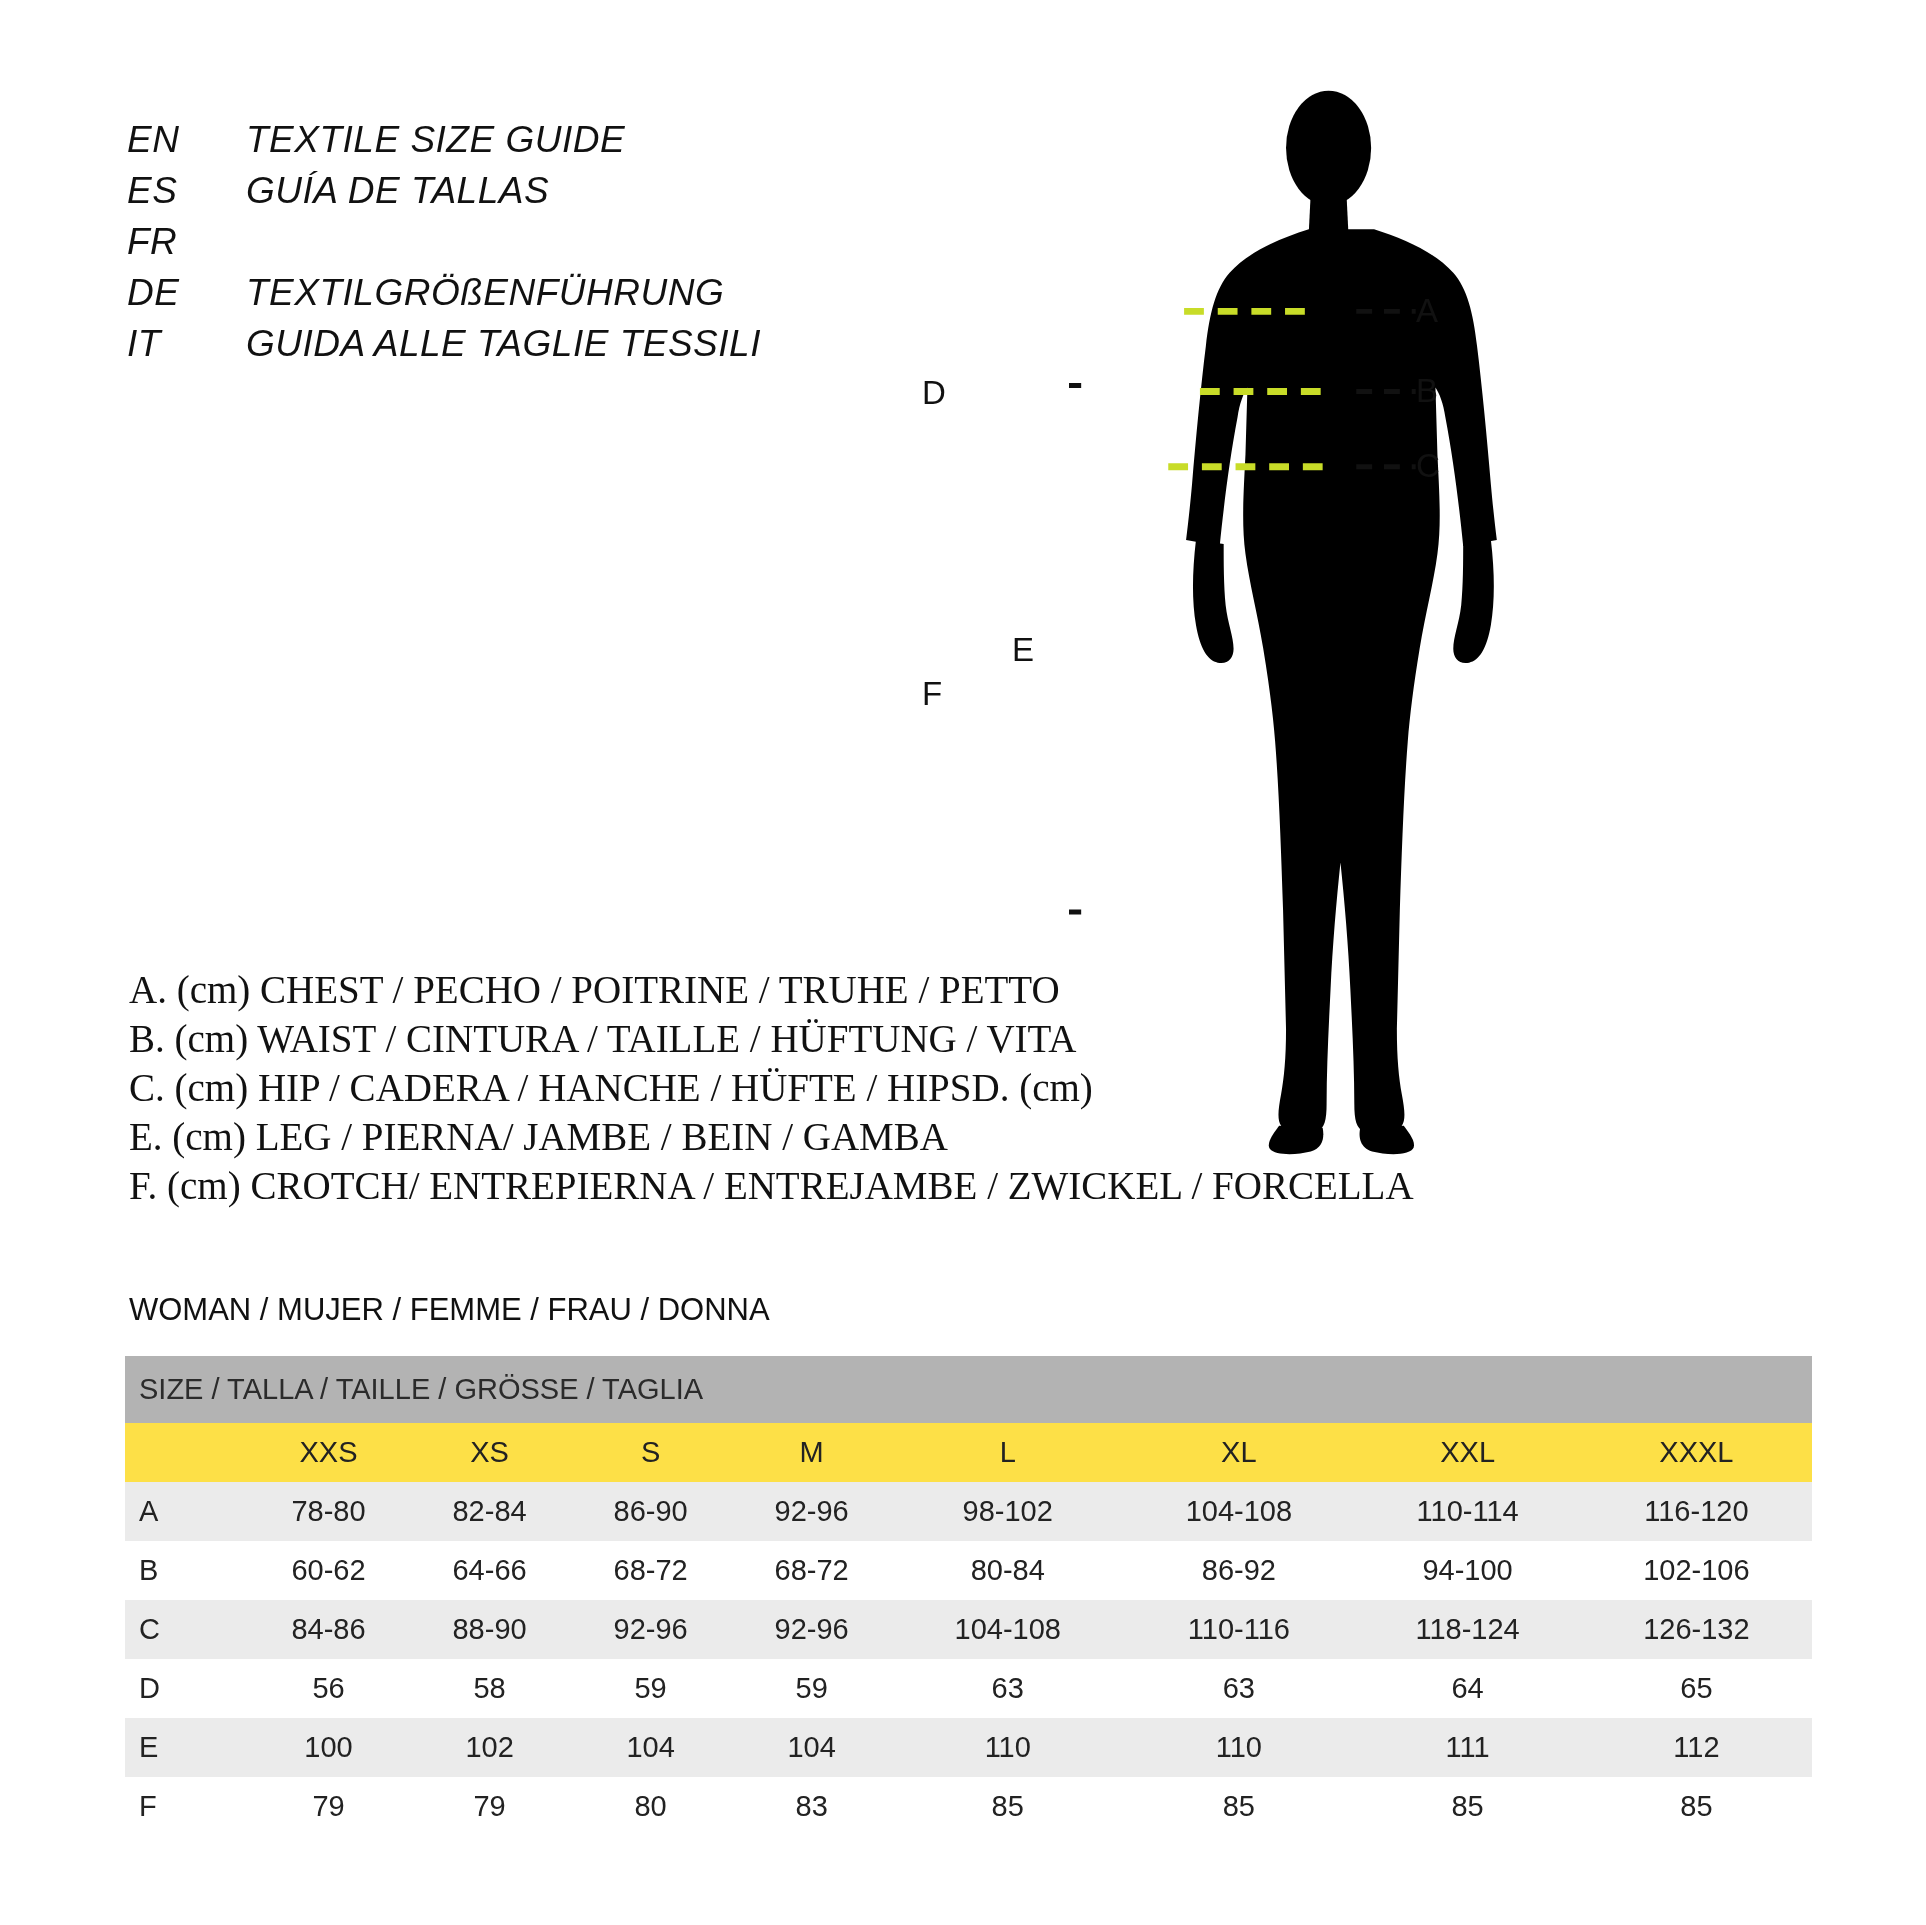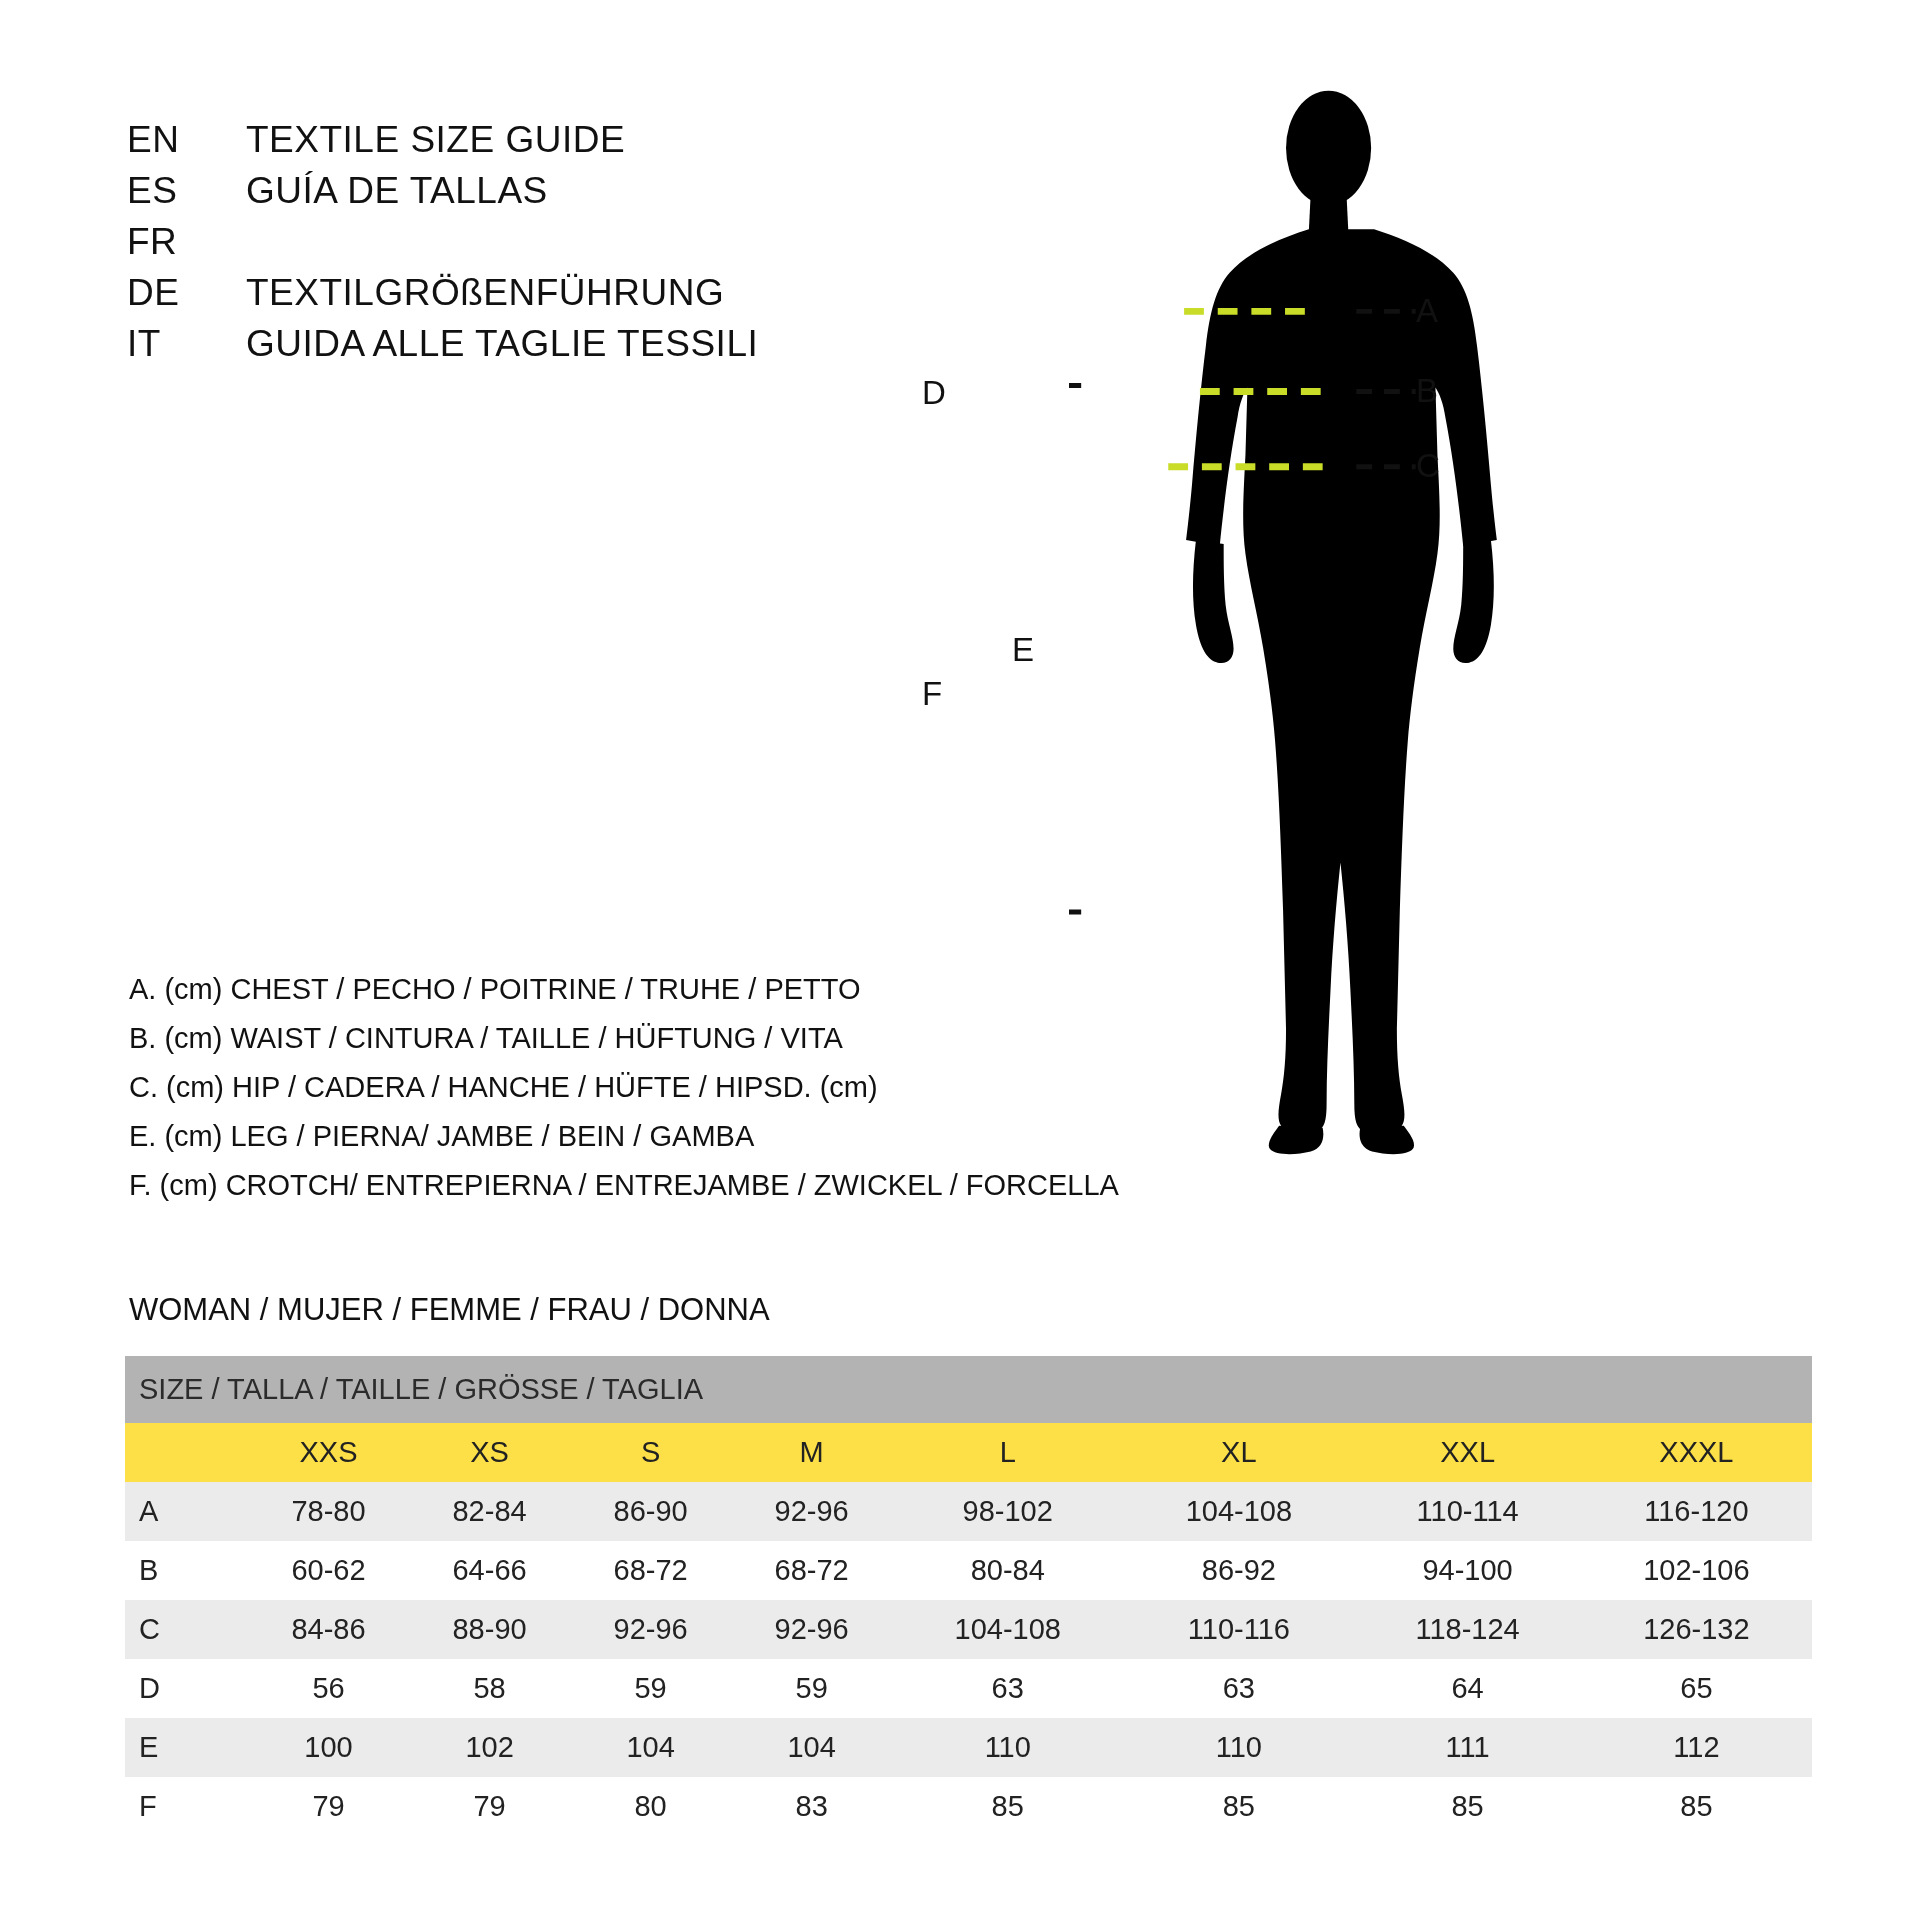--- a/index.html
+++ b/index.html
@@ -19,20 +19,21 @@
   
   #title-block {
     position: absolute;
     left: 127px;
     top: 119px;
   }
   .title-row {
     display: flex;
     align-items: baseline;
     height: 51px;
+    font-style: italic;
   }
   .title-lang {
     width: 119px;
     font-size: 37px;
     letter-spacing: 0.5px;
     color: #111111;
   }
   .title-text {
     font-size: 37px;
     letter-spacing: 0.5px;
@@ -40,24 +41,25 @@
     white-space: nowrap;
   }
 
   
   #legend-block {
     position: absolute;
     left: 129px;
     top: 965px;
   }
   .legend-line {
-    font-size: 29px;
+    font-size: 39px;
     line-height: 49px;
     white-space: nowrap;
     color: #111111;
+    font-family: Liberation Serif, serif;
   }
 
   
   #group-heading {
     position: absolute;
     left: 129px;
     top: 1292px;
     font-size: 31px;
     color: #111111;
     white-space: nowrap;

